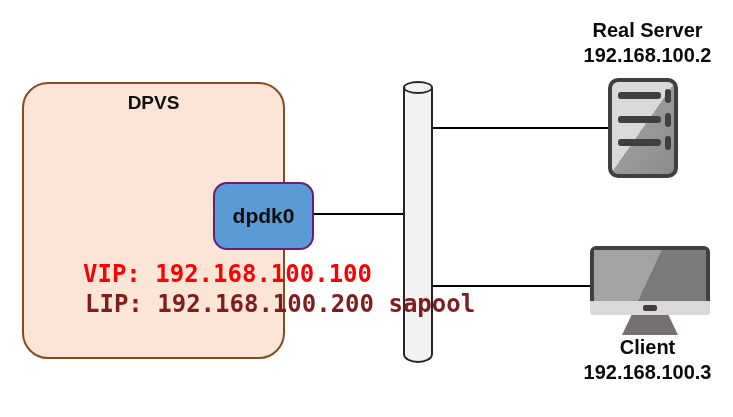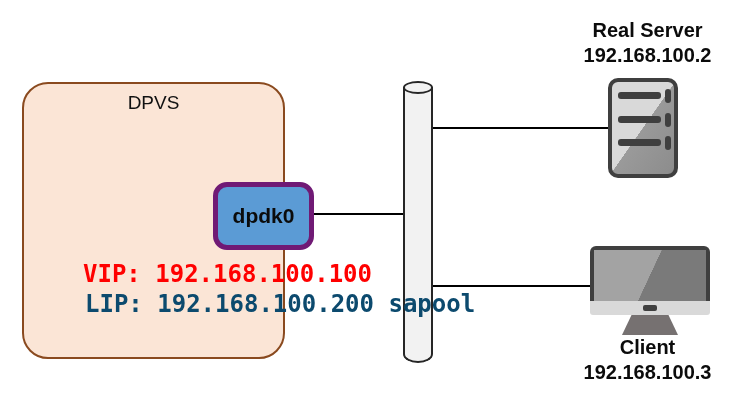--- a/index.html
+++ b/index.html
@@ -8,36 +8,36 @@
     position:relative;width:733px;height:417px;background:#ffffff;overflow:hidden;
     font-family:"Liberation Sans",sans-serif;
   }
   
   .dpvs-box{
     position:absolute;left:22px;top:82px;width:263px;height:277px;
     background:#FBE5D6;border:2px solid #8A4A1F;border-radius:26px;
   }
   .dpvs-title{
     position:absolute;left:22px;top:92px;width:263px;text-align:center;
-    font-size:19px;font-weight:normal;color:#111;
+    font-size:19px;font-weight:bold;color:#111;
   }
   
   .dpdk-box{
     position:absolute;left:213px;top:182px;width:101px;height:68px;
-    background:#5B9BD5;border:5px solid #701a75;border-radius:14px;
+    background:#5B9BD5;border:2px solid #701a75;border-radius:14px;
     display:flex;align-items:center;justify-content:center;
     font-size:21px;font-weight:bold;color:#0b0b0b;z-index:3;
   }
   
   .ip-line{
     position:absolute;font-family:"DejaVu Sans Mono",monospace;
     font-weight:bold;font-size:24px;white-space:nowrap;z-index:4;
   }
   .vip{left:83px;top:260px;color:#FF0000;}
-  .lip{left:85px;top:290px;color:#0c4a6e;}
+  .lip{left:85px;top:290px;color:#7f1d1d;}
   
   .connector{position:absolute;height:2px;background:#000;z-index:1;}
   .conn-dpdk{left:311px;top:213px;width:92px;}
   .conn-server{left:432px;top:127px;width:176px;}
   .conn-client{left:432px;top:285px;width:159px;}
   
   .cyl-body{
     position:absolute;left:403px;top:87px;width:30px;height:276px;
     background:#F2F2F2;
     border-left:2px solid #262626;border-right:2px solid #262626;border-bottom:2px solid #262626;

